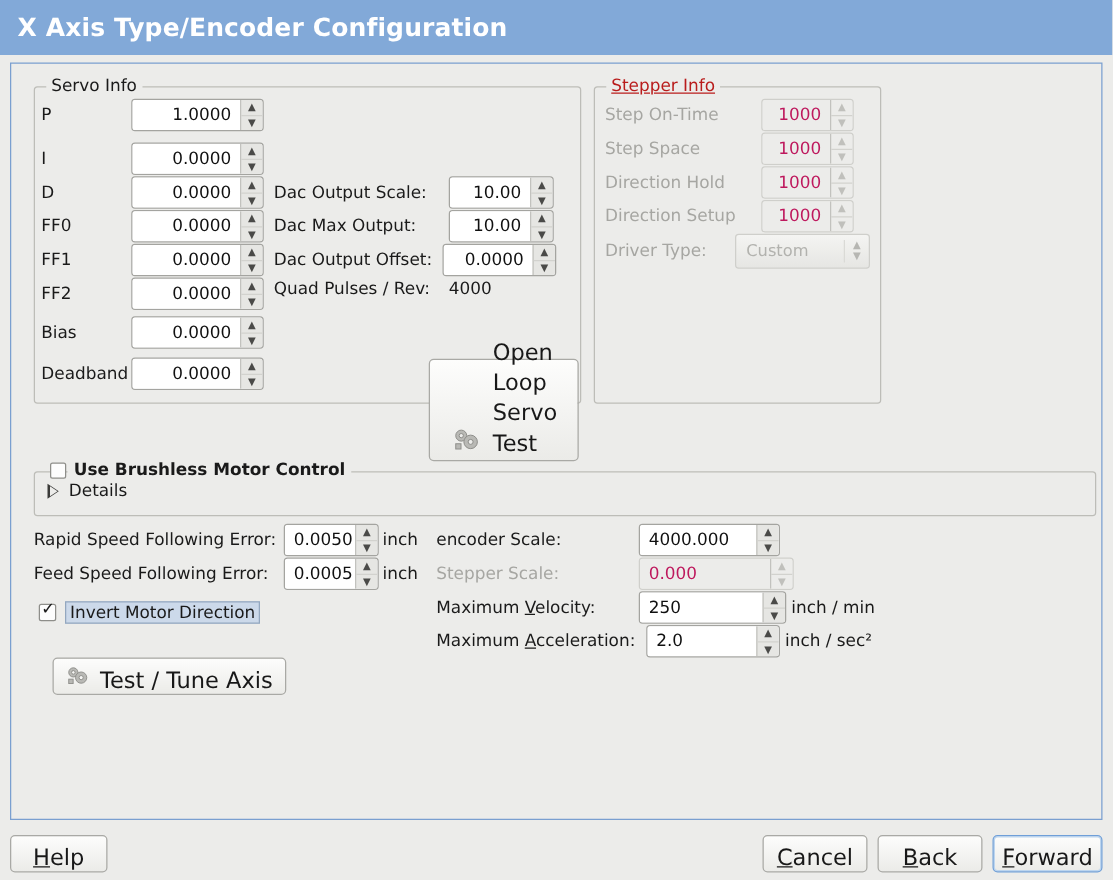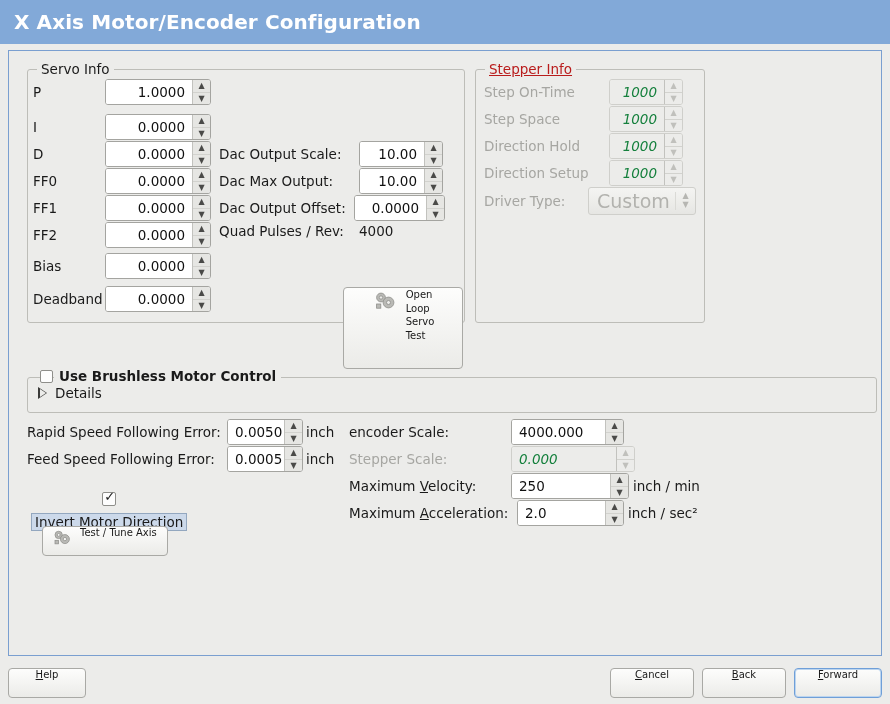--- a/index.html
+++ b/index.html
@@ -70,43 +70,43 @@
     width: 18px; flex: 0 0 18px;
     display: flex; flex-direction: column;
     background: #e6e6e3; border-left: 1px solid #c2c2be;
   }
   .spin .btns .ar {
     flex: 1 1 50%; display: flex; align-items: center; justify-content: center;
     font-size: 8px; line-height: 1; color: #4a4a48;
   }
   .spin .btns .ar.down { border-top: 1px solid #d2d2ce; }
   .spin.disabled { background: #ececea; border-color: #cfcfcb; }
-  .spin.disabled .val { color: #15803d; background: #ececea; font-style: italic; }
+  .spin.disabled .val { color: #be185d; background: #ececea; }
   .spin.disabled .btns { background: #ececea; }
   .spin.disabled .btns .ar { color: #c0c0bc; }
 
   
   .combo {
     display: inline-flex; align-items: center;
     height: 28px; border: 1px solid #cfcfcb; border-radius: 3px;
     background: linear-gradient(#f4f4f2, #e6e6e3);
     padding: 0 0 0 8px;
   }
-  .combo .ctext { flex: 1 1 auto; color: #b2b2ae; font-size: 19px; }
+  .combo .ctext { flex: 1 1 auto; color: #b2b2ae; font-size: 13px; }
   .combo .carrow {
     width: 20px; text-align: center; font-size: 8px; line-height: 1.1;
     color: #b6b6b2; border-left: 1px solid #dadad6; padding: 0 2px;
   }
 
   
   .btn {
-    display: inline-flex; align-items: flex-start; justify-content: center;
+    display: inline-flex; align-items: flex-end; justify-content: center;
     border: 1px solid #a9a9a5; border-radius: 4px;
     background: linear-gradient(#fdfdfc, #ebebe8);
-    color: #181818; font-size: 10px; font-family: inherit;
+    color: #181818; font-size: 18px; font-family: inherit;
     padding: 0 10px; cursor: default;
   }
   .btn.focus { border-color: #6f9fd8; box-shadow: inset 0 0 0 1px #bcd5ef; }
 
   .openloop {
     position: absolute; left: 334px; top: 236px;
     width: 120px; height: 82px;
     flex-direction: row; gap: 8px; padding: 0 8px;
   }
   .openloop .lines { display: flex; flex-direction: column; line-height: 1.35; }
@@ -190,21 +190,21 @@
   .bottombar .btn { position: absolute; height: 30px; }
   .help-btn    { left: 8px;   top: 4px; width: 78px; }
   .cancel-btn  { left: 610px; top: 4px; width: 84px; }
   .back-btn    { left: 702px; top: 4px; width: 84px; }
   .forward-btn { left: 794px; top: 4px; width: 88px; }
 </style>
 </head>
 <body>
 
 <div class="titlebar">
-  <div class="title">X Axis Motor/Encoder Configuration</div>
+  <div class="title">X Axis Type/Encoder Configuration</div>
 </div>
 
 <div class="content">
 
   <div class="frame servo-frame">
     <span class="legend">Servo Info</span>
   </div>
 
   <div class="row" style="left:24px; top:28px;">
     <span class="lbl" style="width:72px;">P</span>
@@ -434,21 +434,21 @@
     <span class="spin" style="width:76px;">
       <span class="val">0.0005</span>
       <span class="btns">
         <span class="ar up">▲</span>
         <span class="ar down">▼</span>
       </span>
     </span>
     <span class="unit" style="margin-left:3px;">inch</span>
   </div>
 
-  <div class="row cbx-row" style="left:22px; top:441px;flex-direction:column;">
+  <div class="row cbx-row" style="left:22px; top:430px;">
     <span class="cbx checked"></span>
     <span class="ctxt sel">Invert Motor Direction</span>
   </div>
 
 
   <div class="btn testtune">
     <span class="gear">
       <svg width="22" height="20" viewBox="0 0 26 24">
         <g fill="#b9b9b5" stroke="#8e8e8a" stroke-width="0.9">
           <circle cx="9" cy="9.5" r="4.4"></circle>

